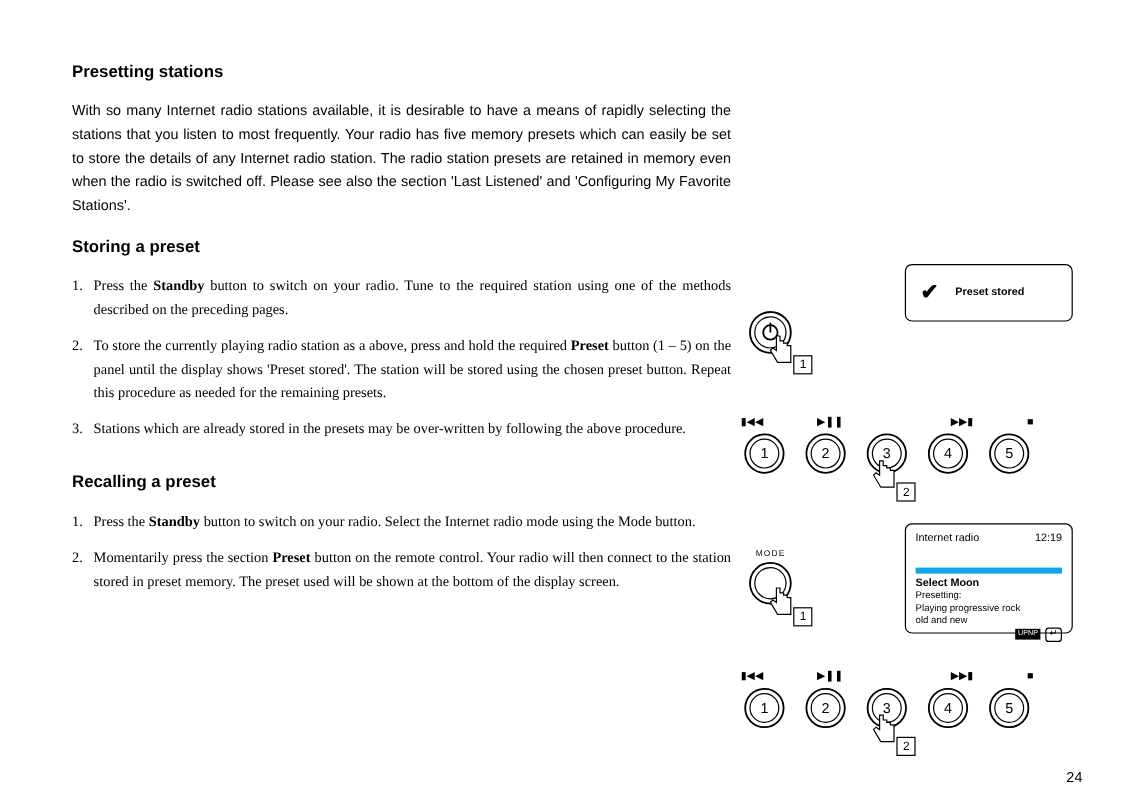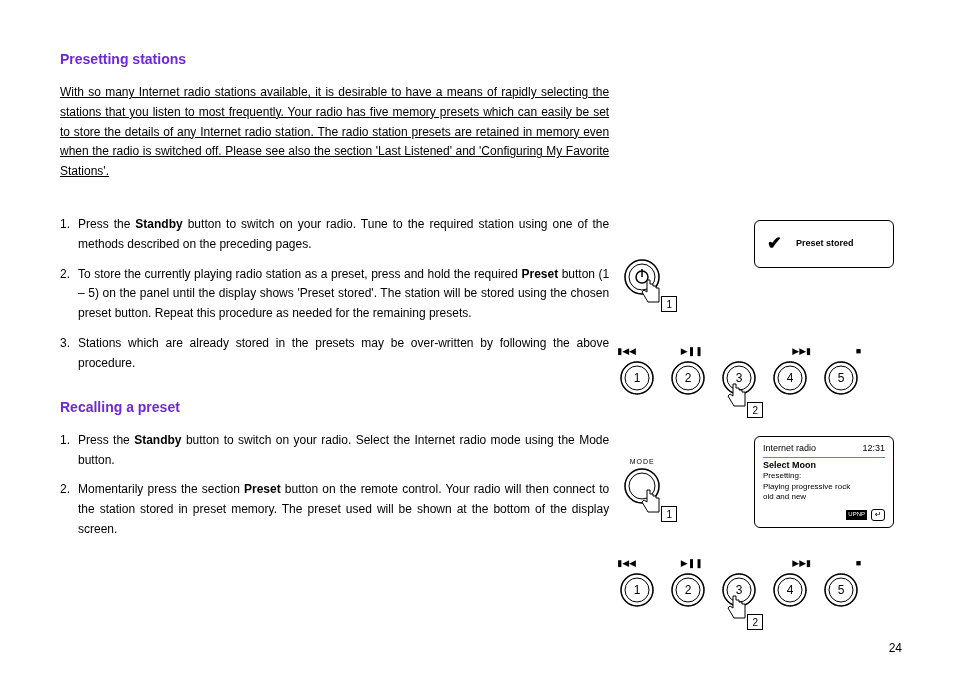--- a/index.html
+++ b/index.html
@@ -26,33 +26,33 @@
     font-size: 12px;
     line-height: 1.65;
   }
   .right-col {
     width: 270px;
     position: relative;
   }
   h2.section {
     font-size: 14px;
     font-weight: bold;
-    color: #6d28d9;
+    color: #000000;
     margin: 0 0 12px 0;
   }
   p.intro {
     text-align: justify;
-    margin: 0 0 33px 0;
-    text-decoration: underline;
+    margin: 0 0 12px 0;
   }
   ol.steps {
     padding-left: 0;
     margin: 0 0 22px 0;
     list-style: none;
     counter-reset: st;
+    font-family: Liberation Serif, serif;
   }
   ol.steps li {
     counter-increment: st;
     position: relative;
     padding-left: 18px;
     margin-bottom: 10px;
     text-align: justify;
   }
   ol.steps li::before {
     content: counter(st) ".";
@@ -96,22 +96,22 @@
     height: 92px;
     right: 0;
     top: 388px;
     display: flex;
     flex-direction: column;
     font-size: 9px;
   }
   .screen2 .hdr {
     display: flex;
     justify-content: space-between;
-    border-bottom: 1px solid #0ea5e9;
-    padding-bottom: 2px;
+    border-bottom: 5px solid #0ea5e9;
+    padding-bottom: 18px;
     margin-bottom: 2px;
   }
   .screen2 .station {
     font-weight: bold;
   }
   .screen2 .desc {
     font-size: 8px;
   }
   .screen2 .ftr {
     margin-top: auto;
@@ -198,26 +198,27 @@
 
 <div class="page">
 
   <div class="content">
 
     <div class="left-col">
 
       <h2 class="section">Presetting stations</h2>
       <p class="intro">With so many Internet radio stations available, it is desirable to have a means of rapidly selecting the stations that you listen to most frequently. Your radio has five memory presets which can easily be set to store the details of any Internet radio station. The radio station presets are retained in memory even when the radio is switched off. Please see also the section 'Last Listened' and 'Configuring My Favorite Stations'.</p>
 
+      <h2 class="section">Storing a preset</h2>
       <ol class="steps">
         <li>
           <span>Press the </span><b>Standby</b><span> button to switch on your radio. Tune to the required station using one of the methods described on the preceding pages.</span>
         </li>
         <li>
-          <span>To store the currently playing radio station as a preset, press and hold the required </span><b>Preset</b><span> button (1 – 5) on the panel until the display shows 'Preset stored'. The station will be stored using the chosen preset button. Repeat this procedure as needed for the remaining presets.</span>
+          <span>To store the currently playing radio station as a above, press and hold the required </span><b>Preset</b><span> button (1 – 5) on the panel until the display shows 'Preset stored'. The station will be stored using the chosen preset button. Repeat this procedure as needed for the remaining presets.</span>
         </li>
         <li>
           <span>Stations which are already stored in the presets may be over-written by following the above procedure.</span>
         </li>
       </ol>
 
       <h2 class="section" style="">Recalling a preset</h2>
       <ol class="steps">
         <li>
           <span>Press the </span><b>Standby</b><span> button to switch on your radio. Select the Internet radio mode using the Mode button.</span>
@@ -308,21 +309,21 @@
           <svg width="30" height="30" viewBox="0 0 30 30">
             <path d="M10 4 L10 16 L7 14 L5 16 L11 26 L22 26 L22 12 L19 12 L19 10 L16 10 L16 8 L13 8 L13 4 Z" fill="#fff" stroke="#000" stroke-width="1"></path>
           </svg>
         </span>
         <span class="callout" style="left:138px; top:56px;">2</span>
       </div>
 
       <div class="screen screen2">
         <div class="hdr">
           <span>Internet radio</span>
-          <span>12:31</span>
+          <span>12:19</span>
         </div>
         <div class="station">Select Moon</div>
         <div class="desc">Presetting:</div>
         <div class="desc">Playing progressive rock</div>
         <div class="desc">old and new</div>
         <div class="ftr">
           <span class="badge">UPNP</span>
           <span class="arrow">↵</span>
         </div>
       </div>

